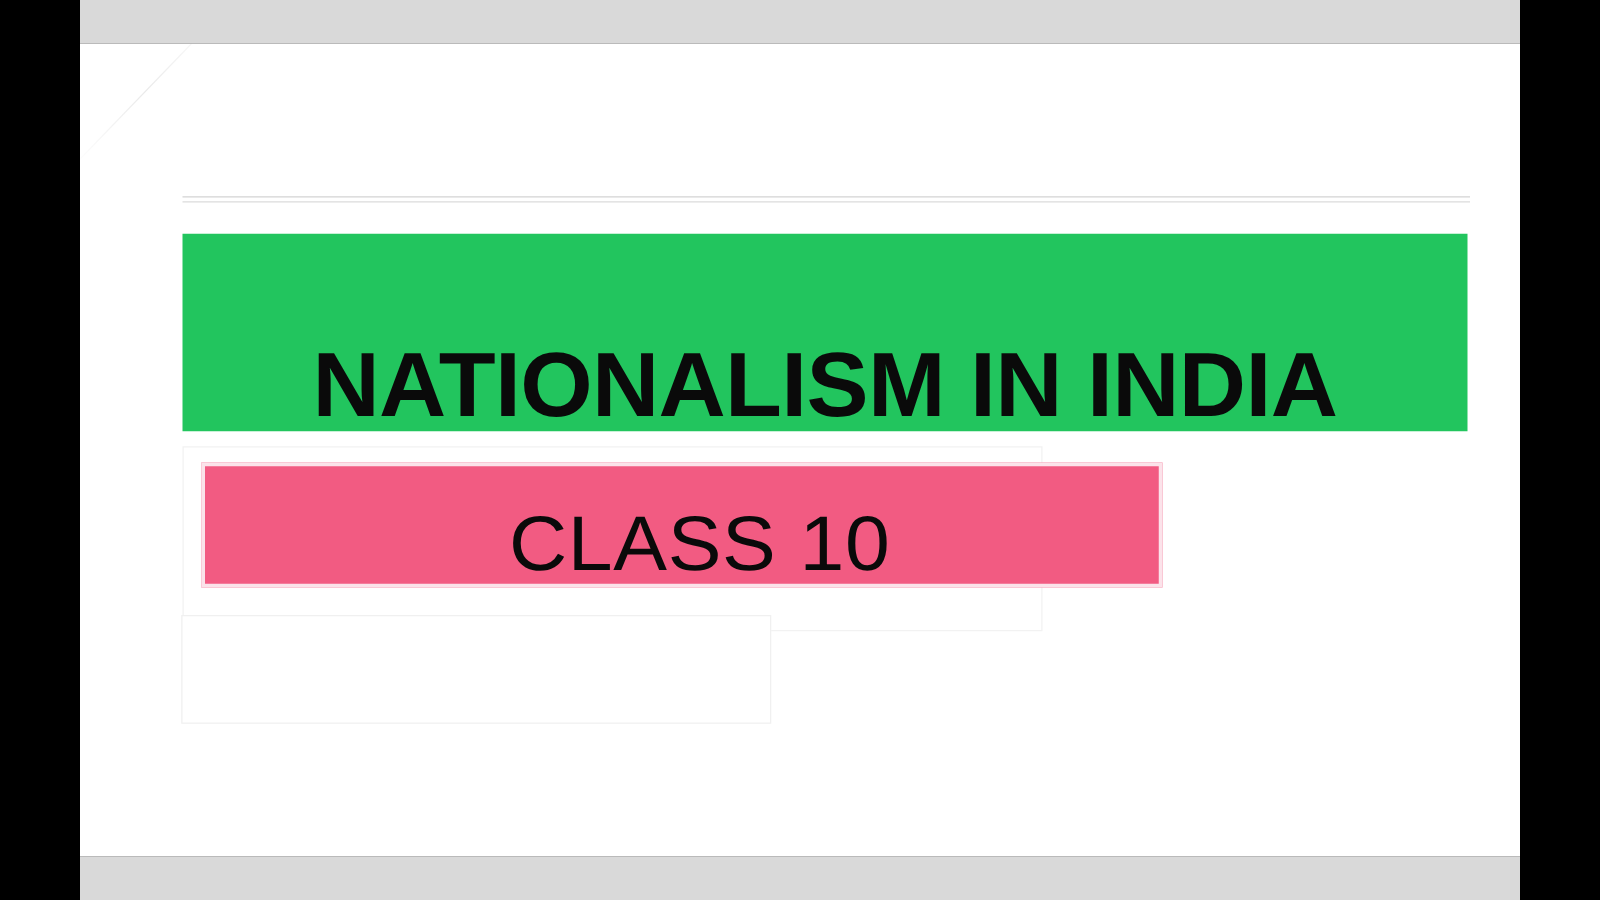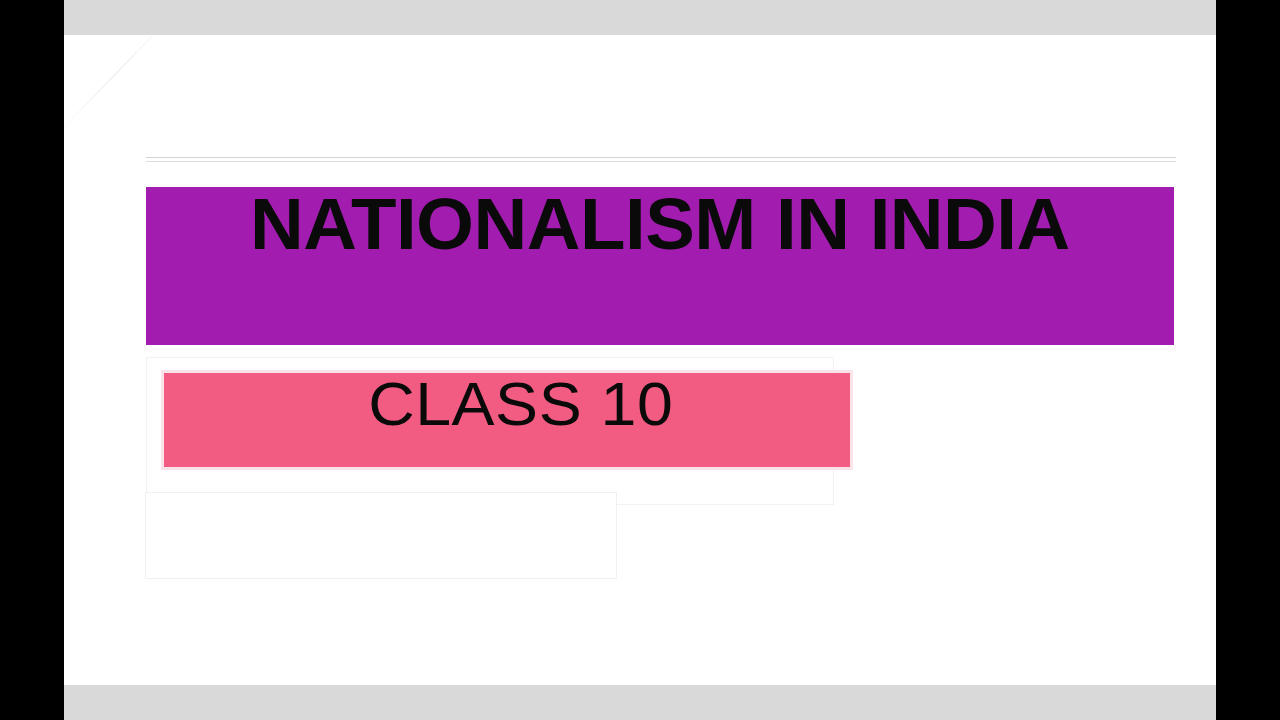--- a/index.html
+++ b/index.html
@@ -89,23 +89,23 @@
     background: #dcdcdc;
   }
 
   
   .title-banner {
     position: absolute;
     left: 82px;
     top: 152px;
     width: 1028px;
     height: 158px;
-    background: #a21caf;
+    background: #22c55e;
     display: flex;
-    align-items: flex-start;
+    align-items: flex-end;
     justify-content: center;
   }
   .title-text {
     font-family: "Liberation Sans", sans-serif;
     font-weight: 700;
     font-size: 73px;
     letter-spacing: -0.5px;
     color: #0a0a0a;
     line-height: 1;
     white-space: nowrap;
@@ -120,27 +120,27 @@
     width: 688px;
     height: 148px;
     background: #ffffff;
     border: 1px solid #f2f2f2;
     box-sizing: border-box;
   }
   .subtitle-banner {
     position: absolute;
     left: 97px;
     top: 335px;
-    width: 692px;
+    width: 769px;
     height: 100px;
     background: #f25b82;
     border: 3px solid #fbe3ea;
     box-sizing: border-box;
     display: flex;
-    align-items: flex-start;
+    align-items: flex-end;
     justify-content: center;
     padding-left: 28px;
   }
   .subtitle-text {
     font-family: "Liberation Sans", sans-serif;
     font-weight: 400;
     font-size: 62px;
     letter-spacing: 0.5px;
     color: #0a0a0a;
     line-height: 1;

